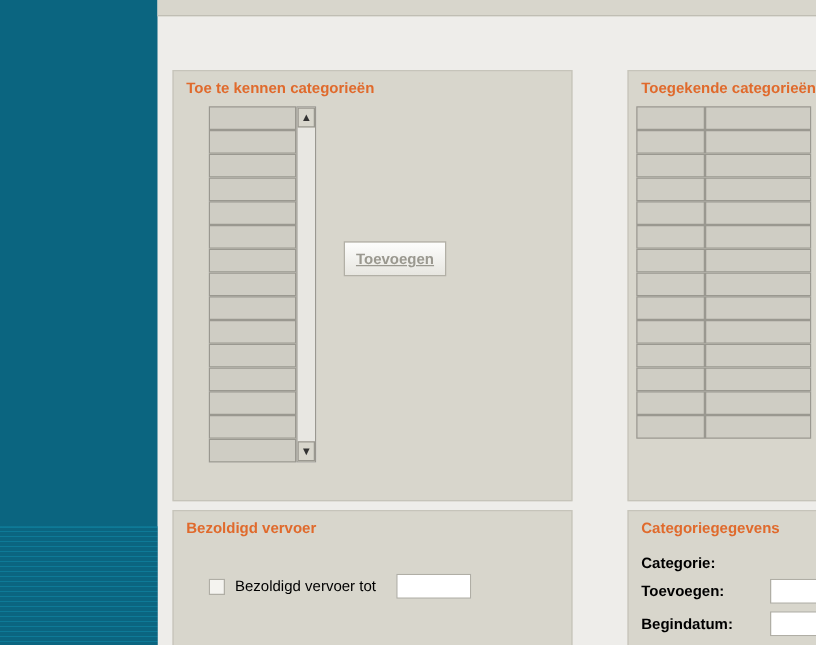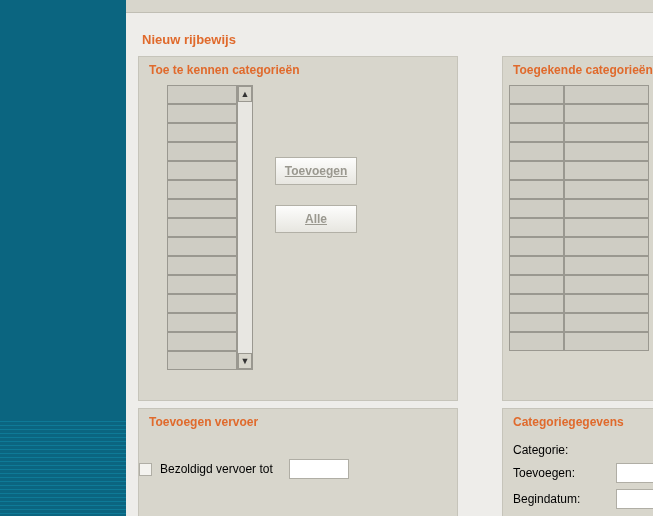--- a/index.html
+++ b/index.html
@@ -133,22 +133,22 @@
   .toetekennen-area {
     display: flex;
     gap: 22px;
     align-items: flex-start;
     padding-left: 28px;
     padding-top: 4px;
   }
   .btn-stack {
     display: flex;
     flex-direction: column;
-    gap: 20px;
-    margin-top: 72px;
+    gap: 36px;
+    margin-top: 108px;
   }
   .btn {
     width: 82px;
     height: 28px;
     background: linear-gradient(#fdfdfc, #e7e6e0);
     border: 1px solid #b2b0a6;
     color: #9a988f;
     font-weight: bold;
     font-size: 12px;
     cursor: pointer;
@@ -158,21 +158,21 @@
     padding-left: 6px;
     padding-top: 4px;
   }
   .two-col-grid {
     display: flex;
   }
   .checkbox-row {
     display: flex;
     align-items: center;
     gap: 8px;
-    padding: 26px 0;
+    padding: 26px 28px;
   }
   .checkbox {
     width: 13px;
     height: 13px;
     border: 1px solid #b0aea5;
     background: #f4f3ef;
   }
   .cb-input {
     width: 60px;
     height: 20px;
@@ -185,21 +185,21 @@
   .cat-labels {
     padding: 4px 10px;
   }
   .cat-row {
     display: flex;
     align-items: center;
     margin: 6px 0;
     gap: 8px;
   }
   .cat-label {
-    font-weight: normal;
+    font-weight: bold;
     width: 95px;
   }
   .cat-input {
     width: 90px;
     height: 20px;
     border: 1px solid #b0aea5;
     background: #fff;
     font-size: 12px;
     padding: 0 3px;
   }
@@ -208,21 +208,20 @@
 <body>
 
 <div class="sidebar">
   <div class="sidebar-stripes"></div>
 </div>
 
 <div class="topbar"></div>
 
 <div class="content">
 
-  <div class="page-title">Nieuw rijbewijs</div>
 
   <div class="panel toetekennen">
     <div class="panel-title">Toe te kennen categorieën</div>
     <div class="toetekennen-area">
       <div class="listbox">
         <div class="listbox-grid">
           <div class="listbox-rows">
             <div class="listbox-cell" style="width:70px"></div>
             <div class="listbox-cell" style="width:70px"></div>
             <div class="listbox-cell" style="width:70px"></div>
@@ -241,21 +240,20 @@
           </div>
           <div class="scrollbar">
             <div class="scroll-btn">▲</div>
             <div class="scroll-track"></div>
             <div class="scroll-btn">▼</div>
           </div>
         </div>
       </div>
       <div class="btn-stack">
         <button class="btn">Toevoegen</button>
-        <button class="btn">Alle</button>
       </div>
     </div>
   </div>
 
   <div class="panel toegekend">
     <div class="panel-title">Toegekende categorieën</div>
     <div class="listbox-area">
       <div class="listbox">
         <div class="two-col-grid">
           <div class="listbox-rows">
@@ -289,21 +287,21 @@
             <div class="listbox-cell" style="width:85px"></div>
             <div class="listbox-cell" style="width:85px"></div>
             <div class="listbox-cell" style="width:85px"></div>
           </div>
         </div>
       </div>
     </div>
   </div>
 
   <div class="panel bezoldigd">
-    <div class="panel-title">Toevoegen vervoer</div>
+    <div class="panel-title">Bezoldigd vervoer</div>
     <div class="checkbox-row">
       <div class="checkbox"></div>
       <span>Bezoldigd vervoer tot</span>
       <input class="cb-input" value="" style="">
     </div>
   </div>
 
   <div class="panel catgeg">
     <div class="panel-title">Categoriegegevens</div>
     <div class="cat-labels">

